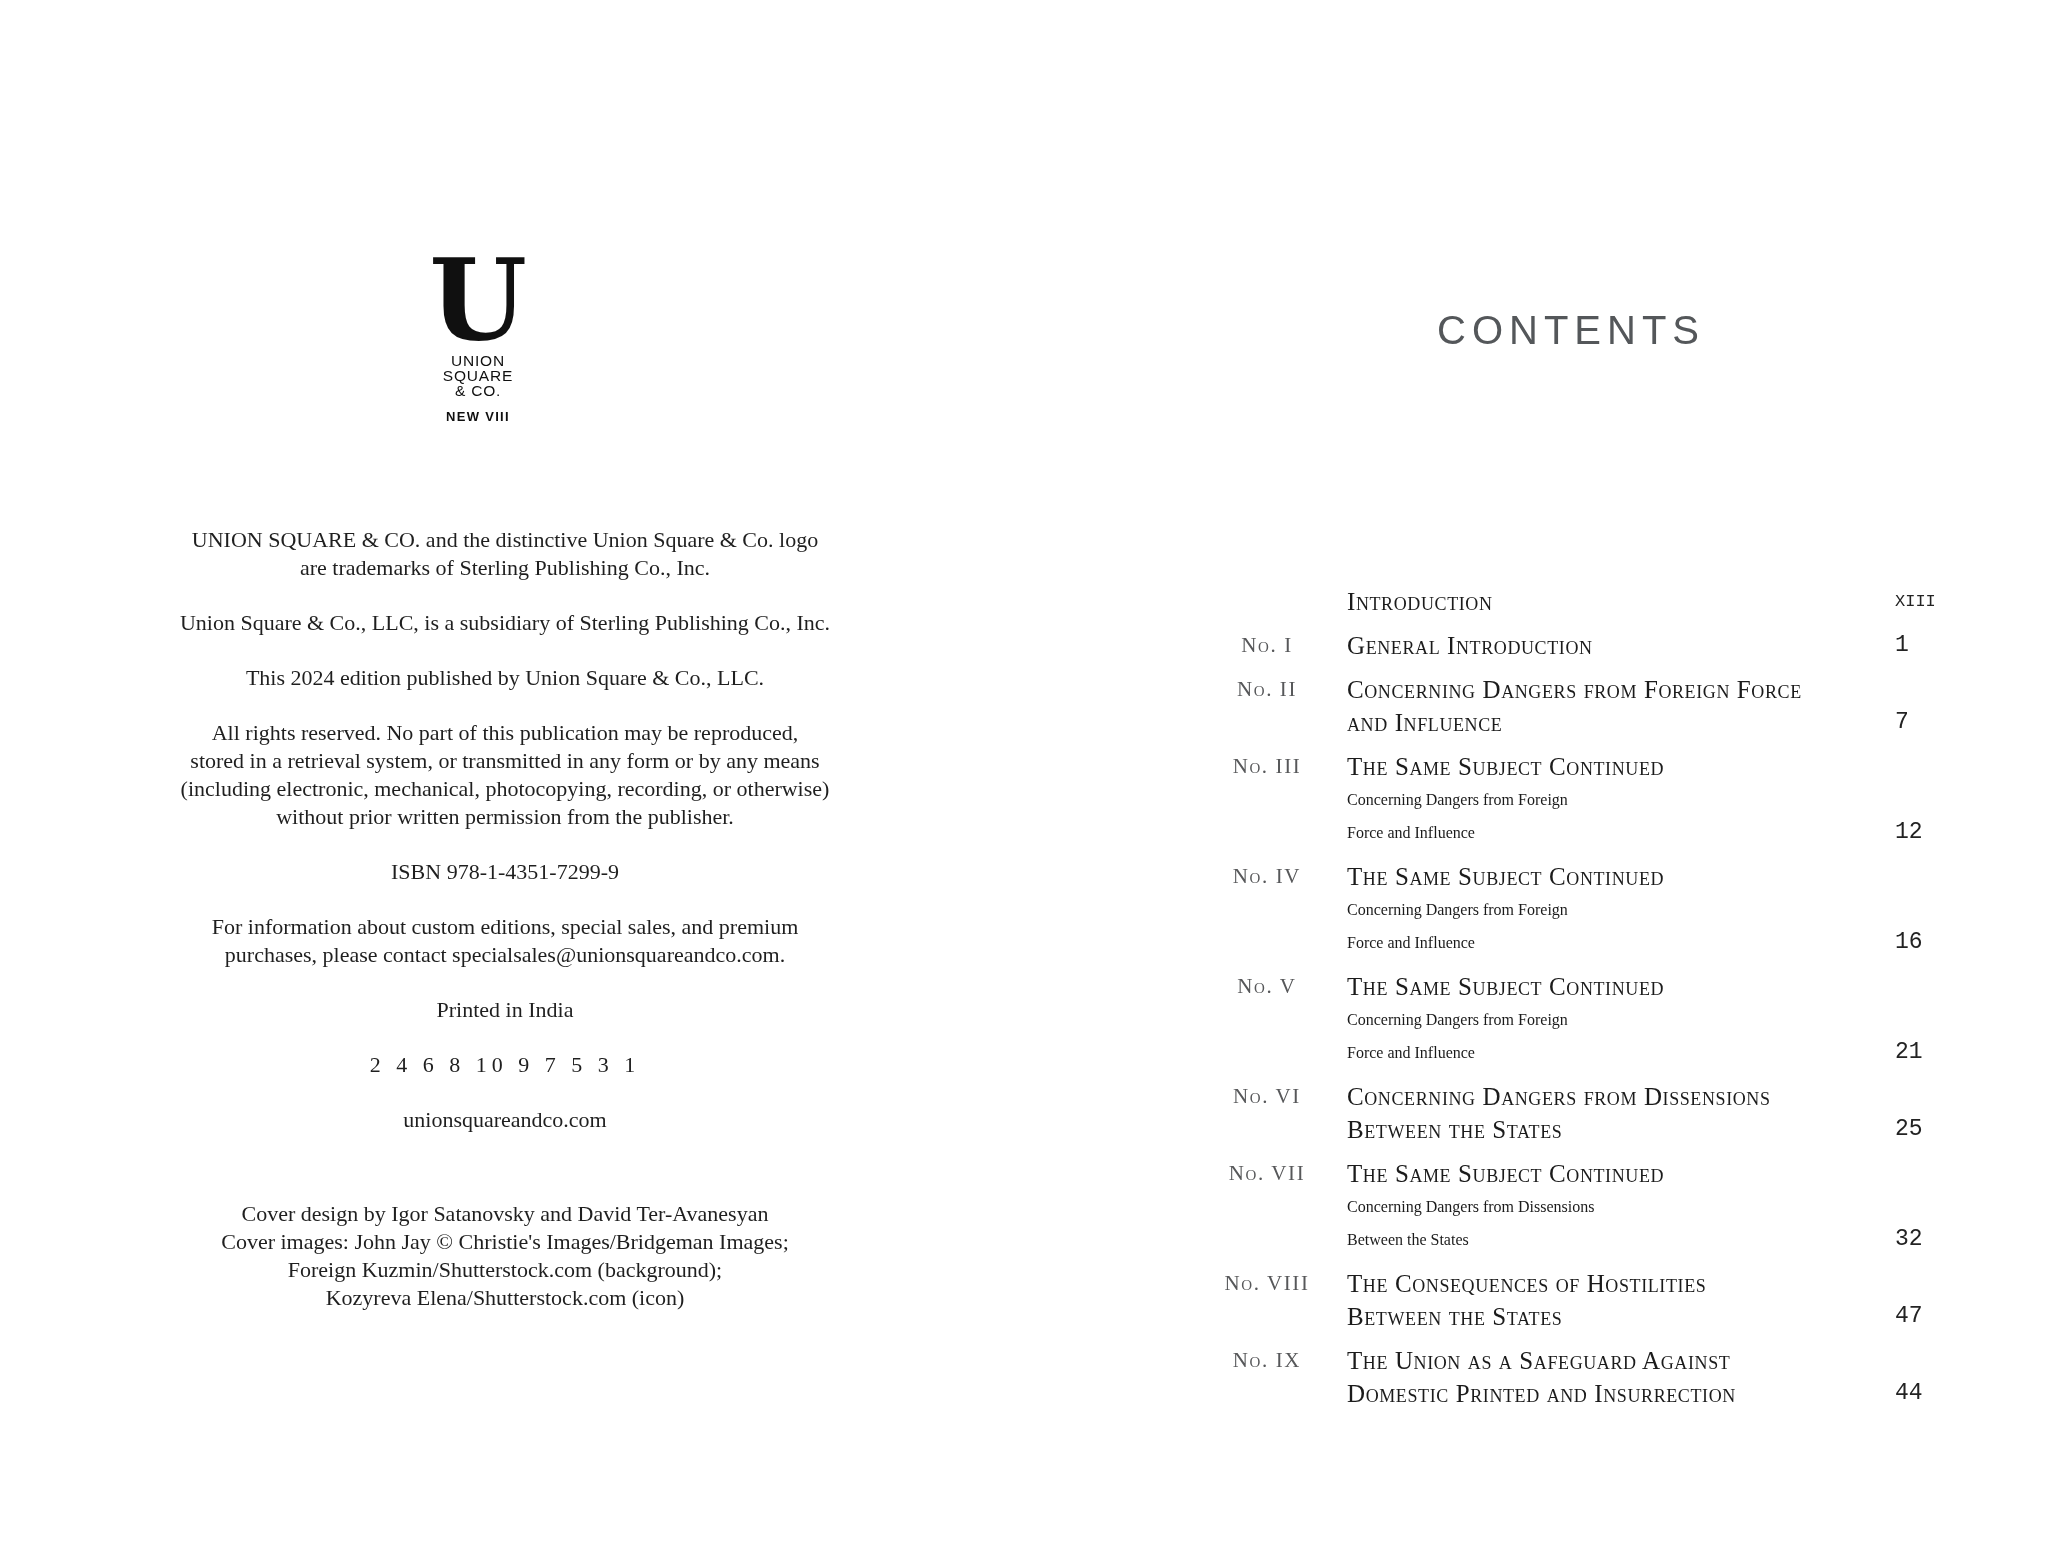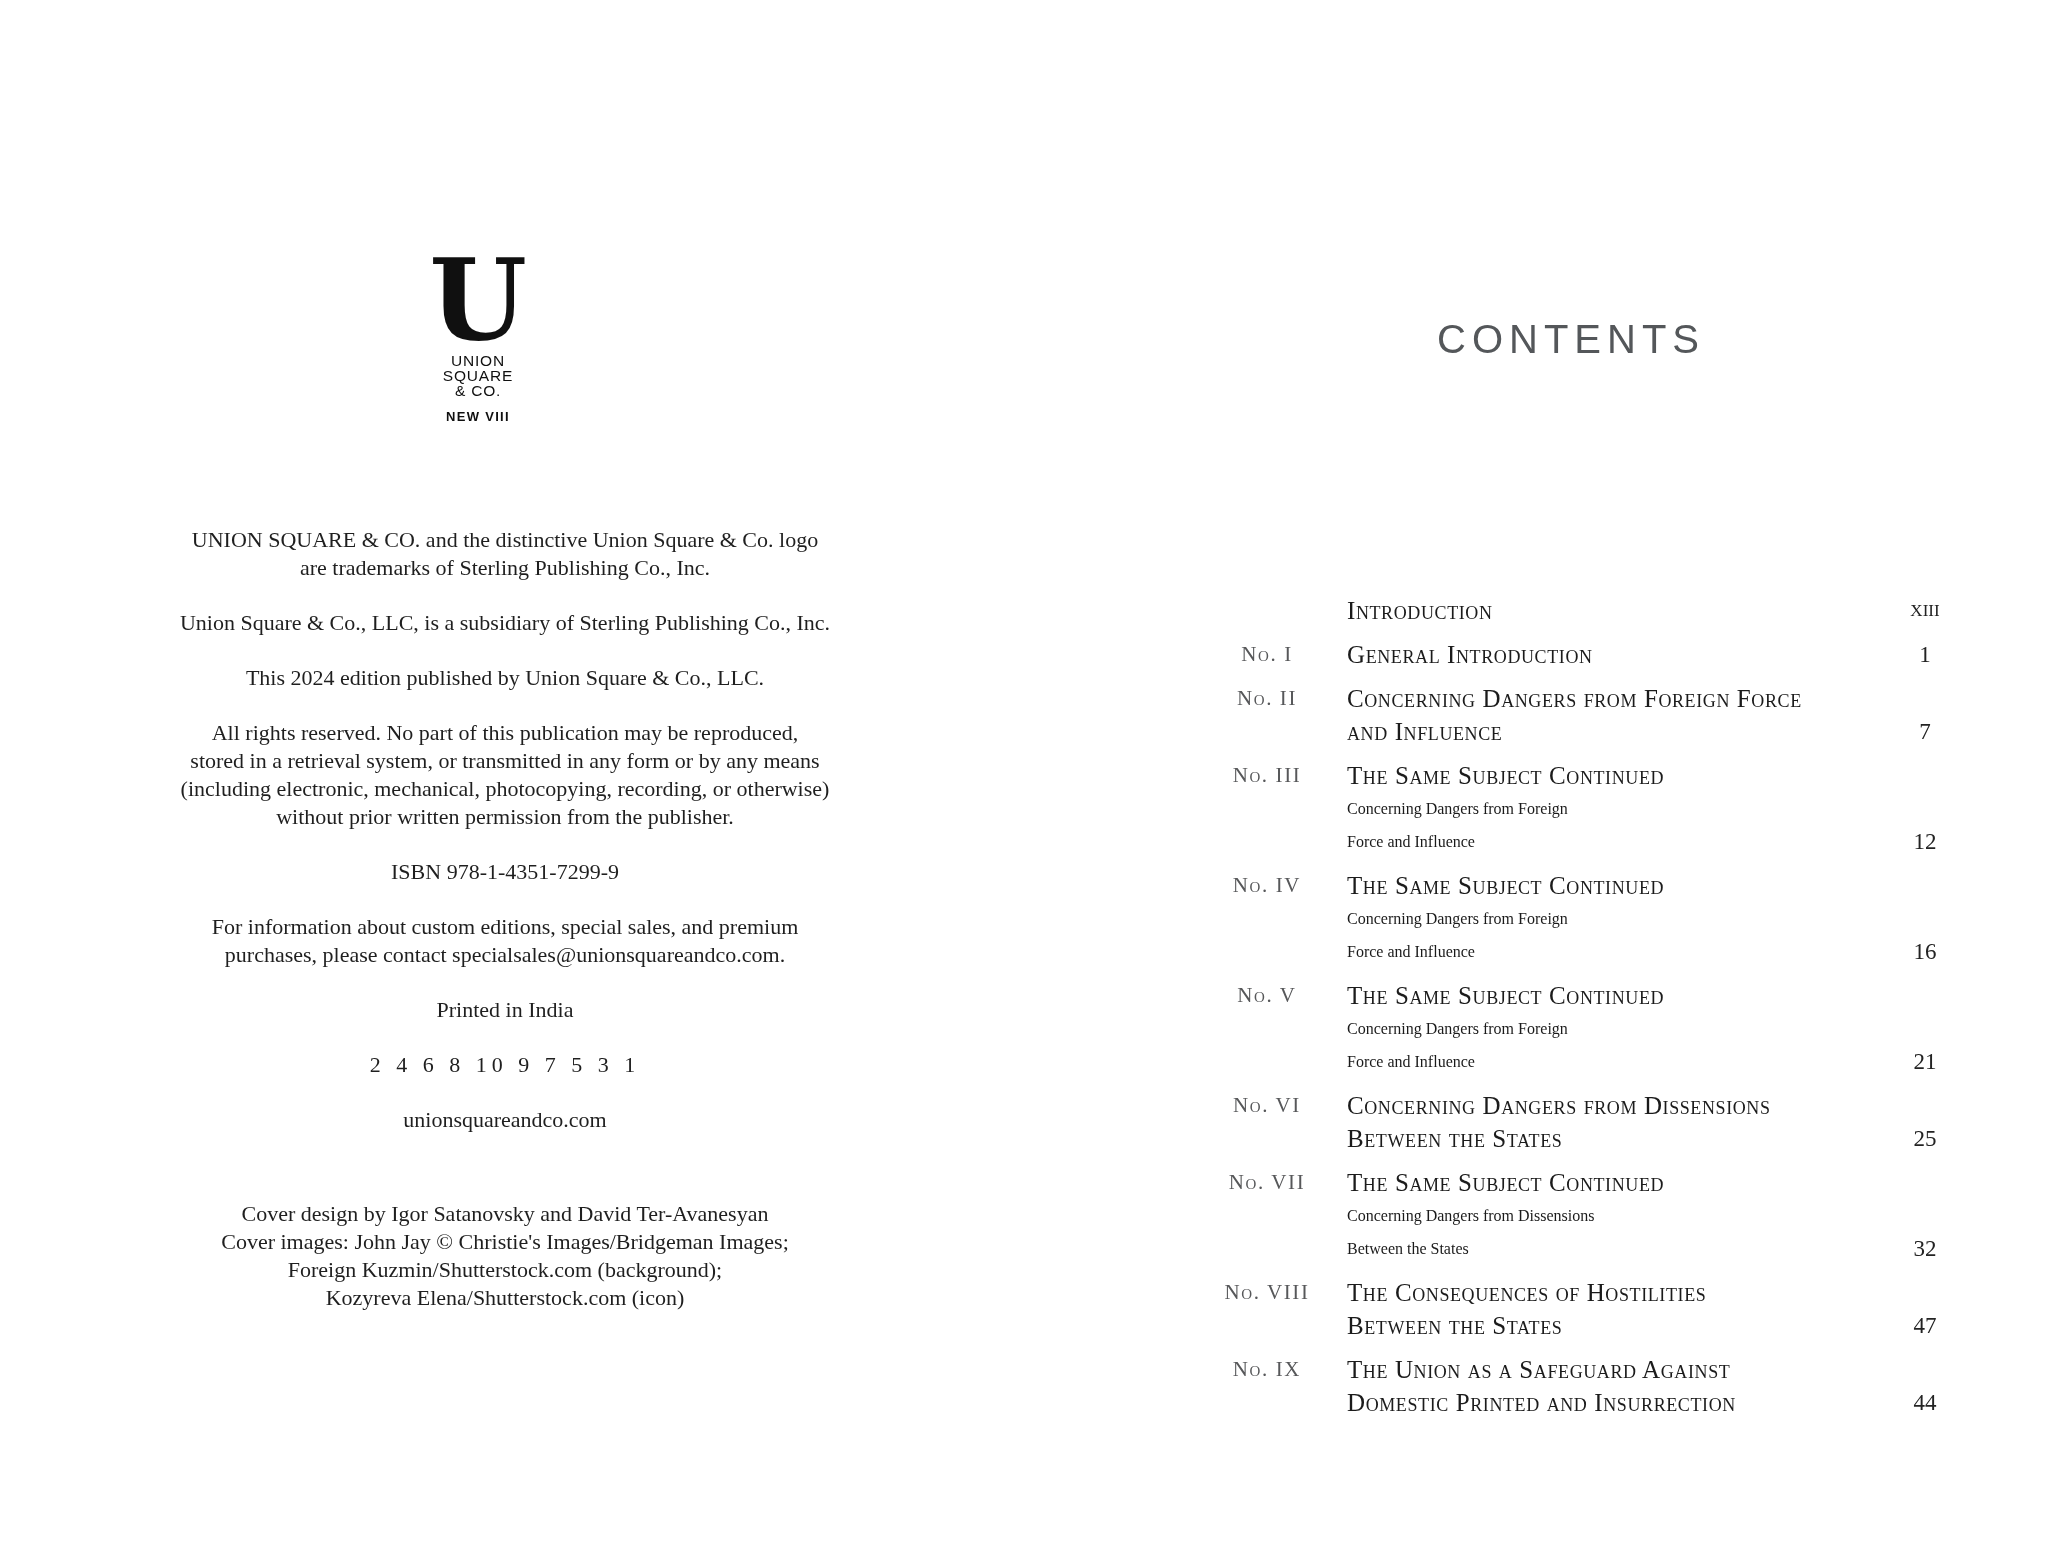--- a/index.html
+++ b/index.html
@@ -39,21 +39,21 @@
   .colophon{
     position:absolute;left:0;top:526px;width:1010px;
     text-align:center;
     font-size:22px;line-height:28px;
   }
   .para{margin-bottom:27px;}
   .para.p-credits{margin-top:66px;}
   .para.p-printline .cline{letter-spacing:5px;}
 
   
-  .page-right{position:absolute;left:1024px;top:16px;width:1024px;height:1416px;}
+  .page-right{position:absolute;left:1024px;top:7px;width:1024px;height:1416px;}
 
   .toc{position:absolute;left:163px;top:0;width:768px;}
   .toc-title{
     margin-top:303px;
     font-family:"Liberation Sans", sans-serif;
     font-size:40px;line-height:40px;
     letter-spacing:6px;
     color:#54575a;
     text-align:center;
   }
@@ -71,22 +71,22 @@
   .toc-titlecol{flex:1 1 auto;color:#1b1b1b;}
   .toc-titlecol .line{line-height:33px;}
   .toc-titlecol .line.sc{
     font-variant:small-caps;
     font-size:25px;letter-spacing:0.6px;
   }
   .toc-titlecol .line.reg{font-size:16px;}
   .toc-pagecol{
     width:60px;flex:0 0 60px;
     align-self:flex-end;
-    text-align:center;
-    font-family:Liberation Serif, serif;
+    text-align:left;
+    font-family:Liberation Mono, monospace;
     font-size:23px;line-height:33px;
     color:#232323;
   }
   .toc-pagecol.roman{
     font-size:17px;
     text-transform:uppercase;
   }
 </style>
 </head>
 <body>

